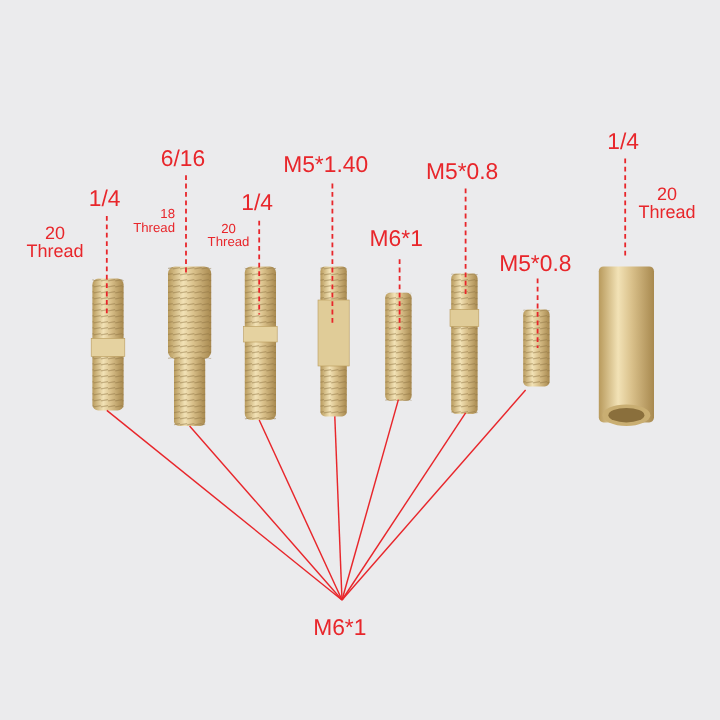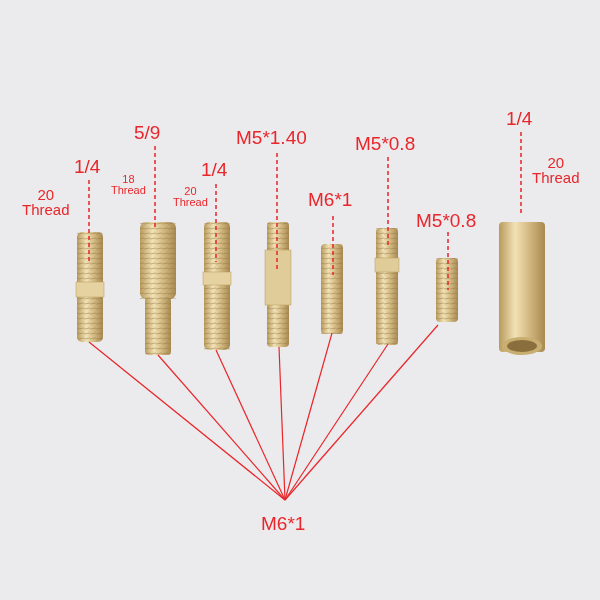--- a/index.html
+++ b/index.html
@@ -99,22 +99,22 @@
     <line x1="438" y1="325" x2="285" y2="500"></line>
   </g>
 </svg>
 
 <div class="lbl big" style="left:74px;top:157px;">1/4</div>
 <div class="lbl med" style="left:22px;top:187px;">
   <div>20</div>
   <div>Thread</div>
 </div>
 
-<div class="lbl big" style="left:134px;top:123px;">5/9</div>
-<div class="lbl sm" style="left:111px;top:174px;">
+<div class="lbl big" style="left:134px;top:123px;">6/16</div>
+<div class="lbl sm" style="left:111px;top:174px;text-align:right;">
   <div>18</div>
   <div>Thread</div>
 </div>
 
 <div class="lbl big" style="left:201px;top:160px;">1/4</div>
 <div class="lbl sm" style="left:173px;top:186px;">
   <div>20</div>
   <div>Thread</div>
 </div>
 

